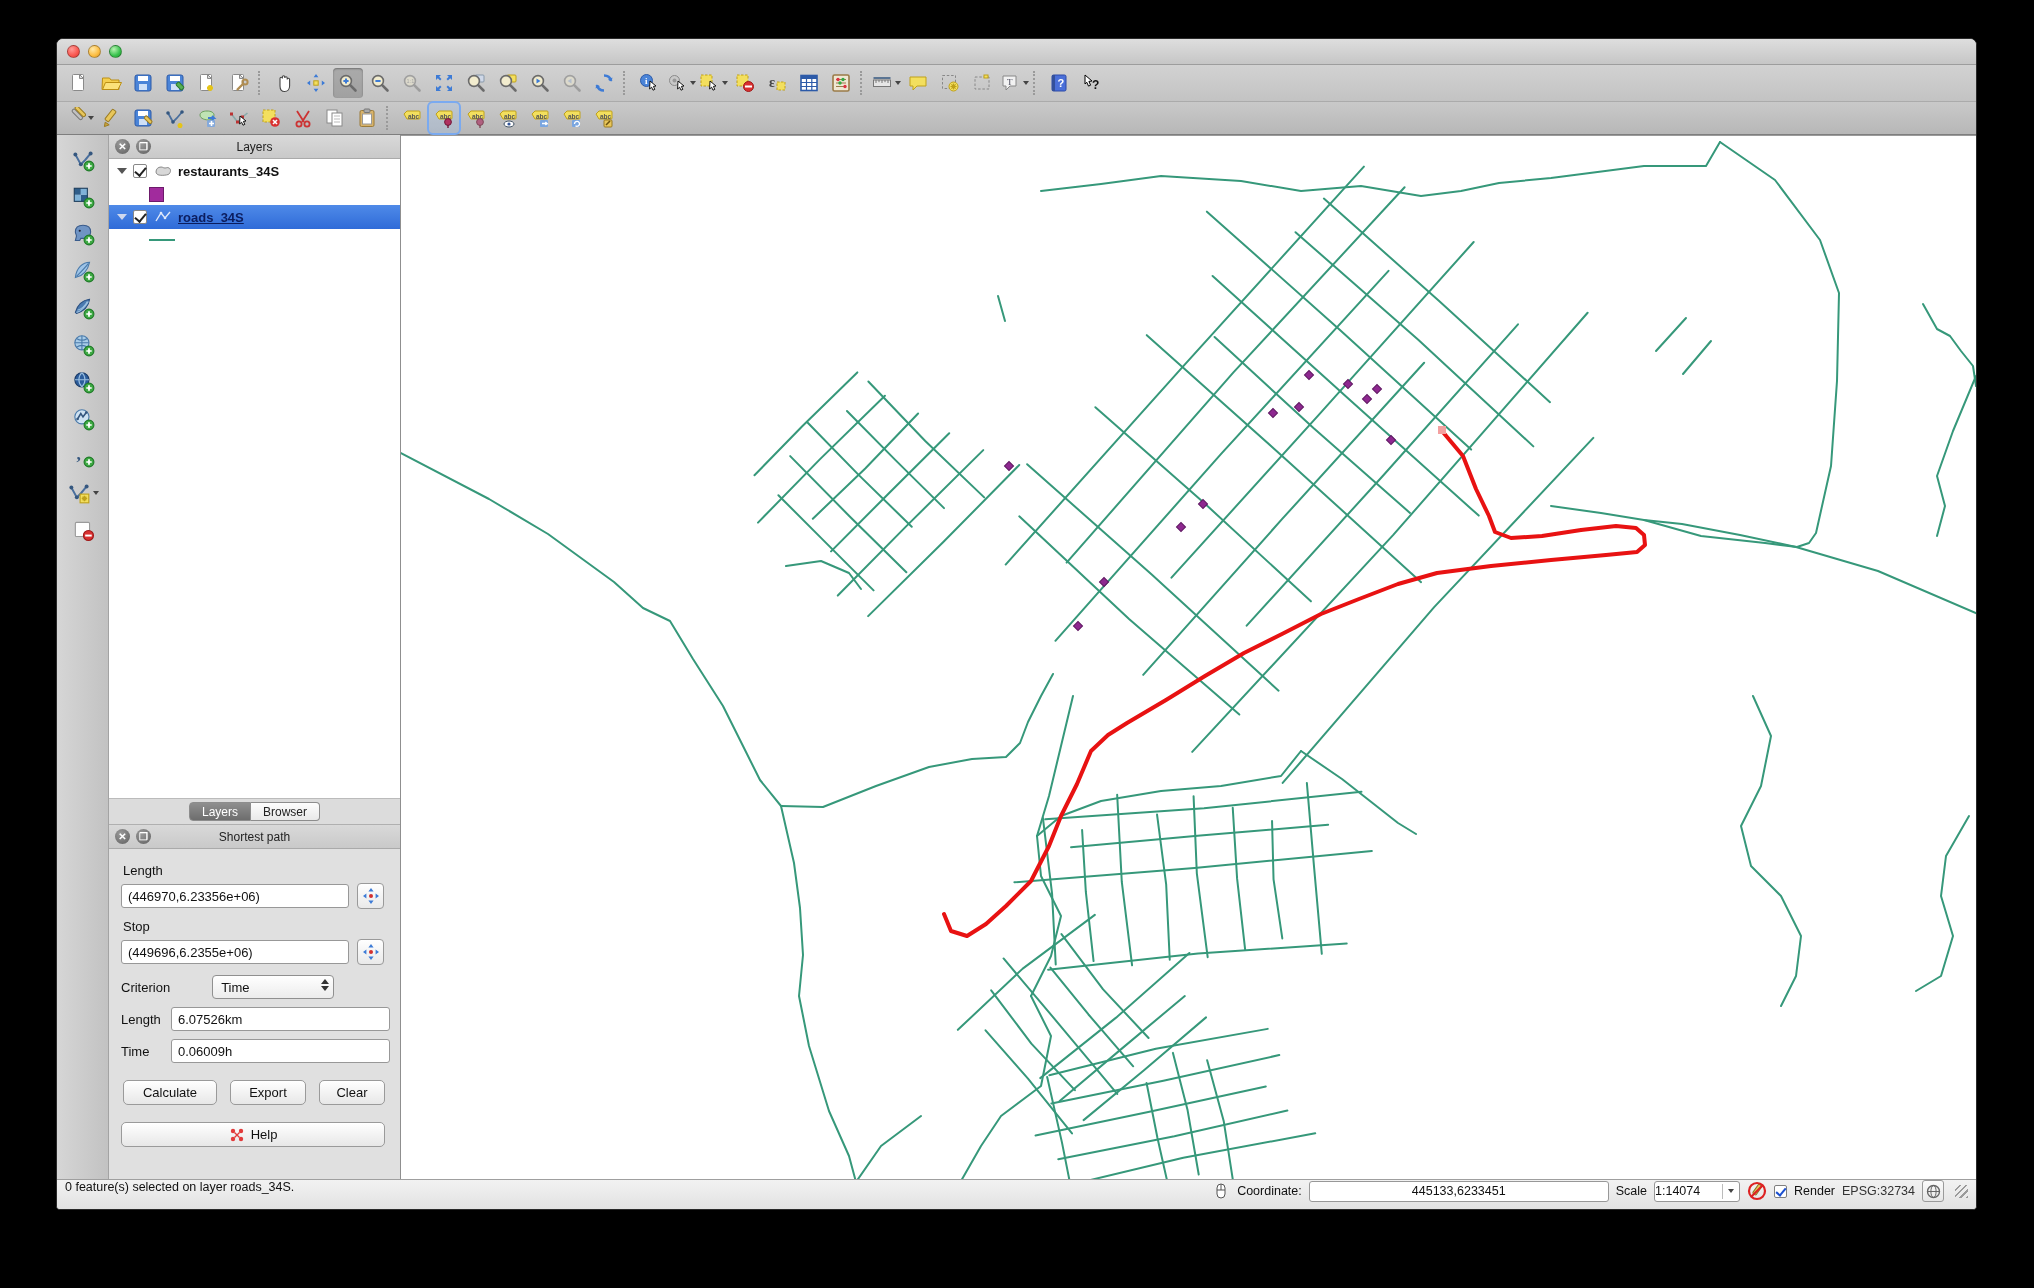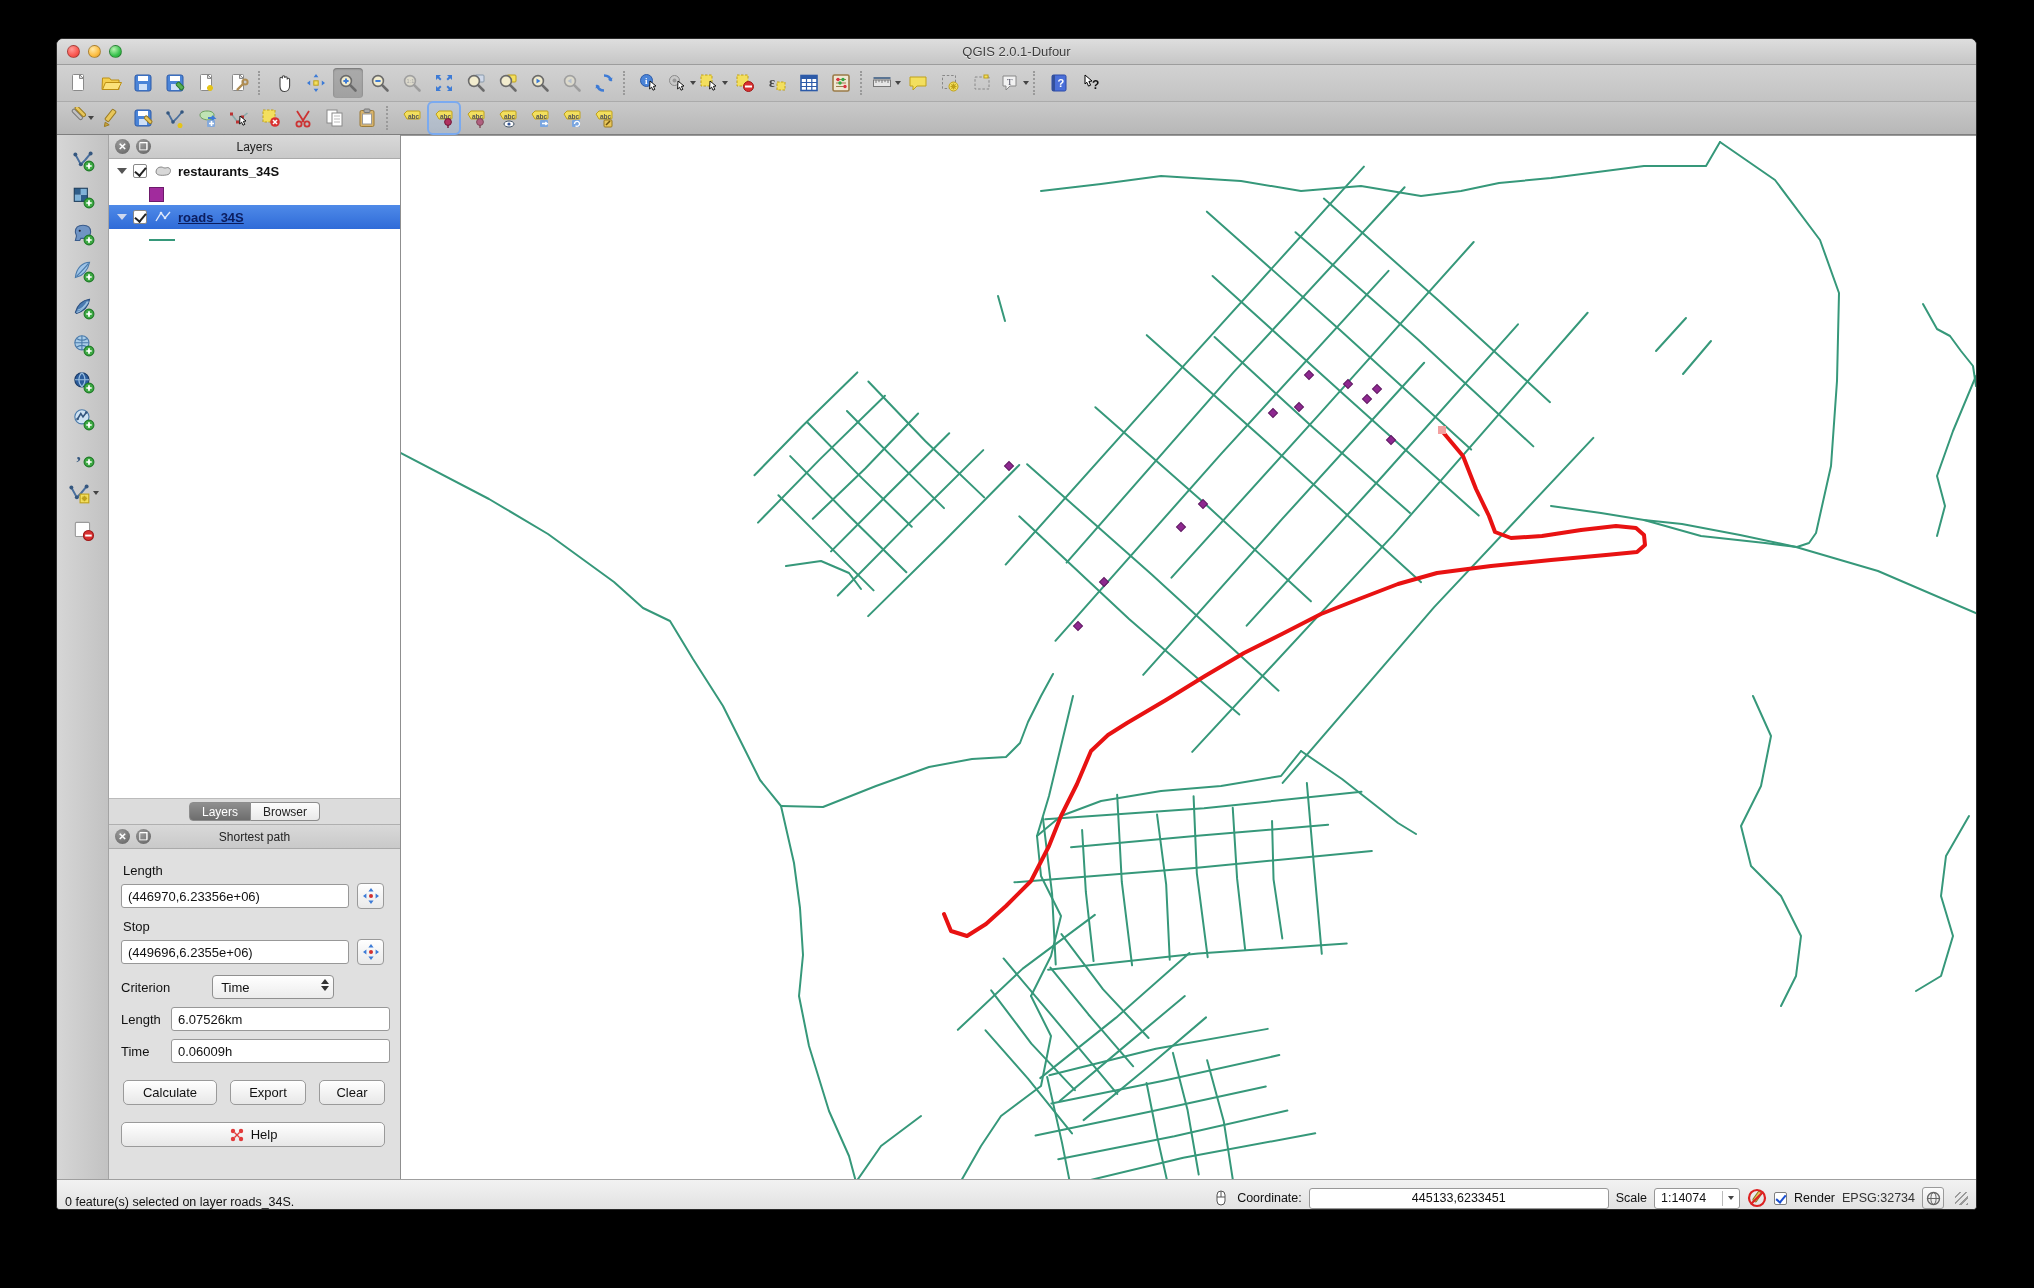--- a/index.html
+++ b/index.html
@@ -84,26 +84,26 @@
   .pbtn{height:25px;border:1px solid #9a9a9a;border-radius:5px;background:linear-gradient(#ffffff,#e7e7e7);
     font-size:13px;color:#111;display:flex;align-items:center;justify-content:center;box-shadow:0 1px 0 rgba(255,255,255,.7) inset;}
   .b-calc{width:94px;}.b-exp{width:76px;}.b-clear{width:66px;}
   .help-row{margin-top:17px;}
   .b-help{width:264px;gap:6px;}
   
   .canvas{flex:1 1 auto;background:#fff;position:relative;border-top:1px solid #9a9a9a;overflow:hidden;}
   .canvas svg{position:absolute;left:0;top:0;}
   
   .statusbar{height:30px;background:linear-gradient(#f2f2f2,#e2e2e2);border-top:1px solid #9f9f9f;
-    display:flex;align-items:flex-end;font-size:12.5px;color:#111;padding:0 8px;flex:0 0 auto;}
+    display:flex;align-items:flex-start;font-size:12.5px;color:#111;padding:0 8px;flex:0 0 auto;}
   .sb-msg{flex:1;}
   .sb-right{display:flex;align-items:center;gap:7px;}
   .sb-inp{width:300px;height:21px;justify-content:center;font-size:12.5px;}
   .sb-combo{width:86px;height:21px;border:1px solid #979797;border-radius:3px;background:#fff;
-    display:flex;align-items:center;padding-left:6px;position:relative;font-size:12.5px;}
+    display:flex;align-items:center;position:relative;font-size:12.5px;}
   .sb-combo .dbox{position:absolute;right:2px;top:2px;width:15px;height:15px;border-left:1px solid #bbb;
     display:flex;align-items:center;justify-content:center;}
   .sb-cbx{width:13px;height:13px;border:1px solid #7f7f7f;border-radius:2px;background:#fff;position:relative;}
   .sb-cbx:after{content:"";position:absolute;left:2.5px;top:0px;width:4px;height:8px;border:solid #1a4fd0;
     border-width:0 2px 2px 0;transform:rotate(40deg);}
   .crsbtn{width:22px;height:22px;border:1px solid #9a9a9a;border-radius:3px;background:linear-gradient(#fbfbfb,#e6e6e6);
     display:flex;align-items:center;justify-content:center;}
   .grip{width:13px;height:13px;margin-left:4px;background:
     repeating-linear-gradient(135deg,transparent 0 3px,#9a9a9a 3px 4.5px);}
   .epsg{color:#333;}
@@ -111,21 +111,20 @@
 </head>
 <body>
 
 <div class="window">
   <div class="titlebar">
     <div class="tlights">
       <div class="tlight tl-red"></div>
       <div class="tlight tl-yellow"></div>
       <div class="tlight tl-green"></div>
     </div>
-    <div class="wtitle">QGIS 2.0.1-Dufour</div>
   </div>
 
   <div class="toolbar toolbar1" id="toolbar1">
       <div class="tbtn">
         <span style="display:flex">
           <svg width="22" height="22" viewBox="0 0 22 22">
             <rect x="4.5" y="2.5" width="11" height="16" rx="1" fill="#fff" stroke="#8a8a8a"></rect>
             <path d="M11.5 2.5l4 4h-4z" fill="#dcdcdc" stroke="#8a8a8a"></path>
           </svg>
         </span>

